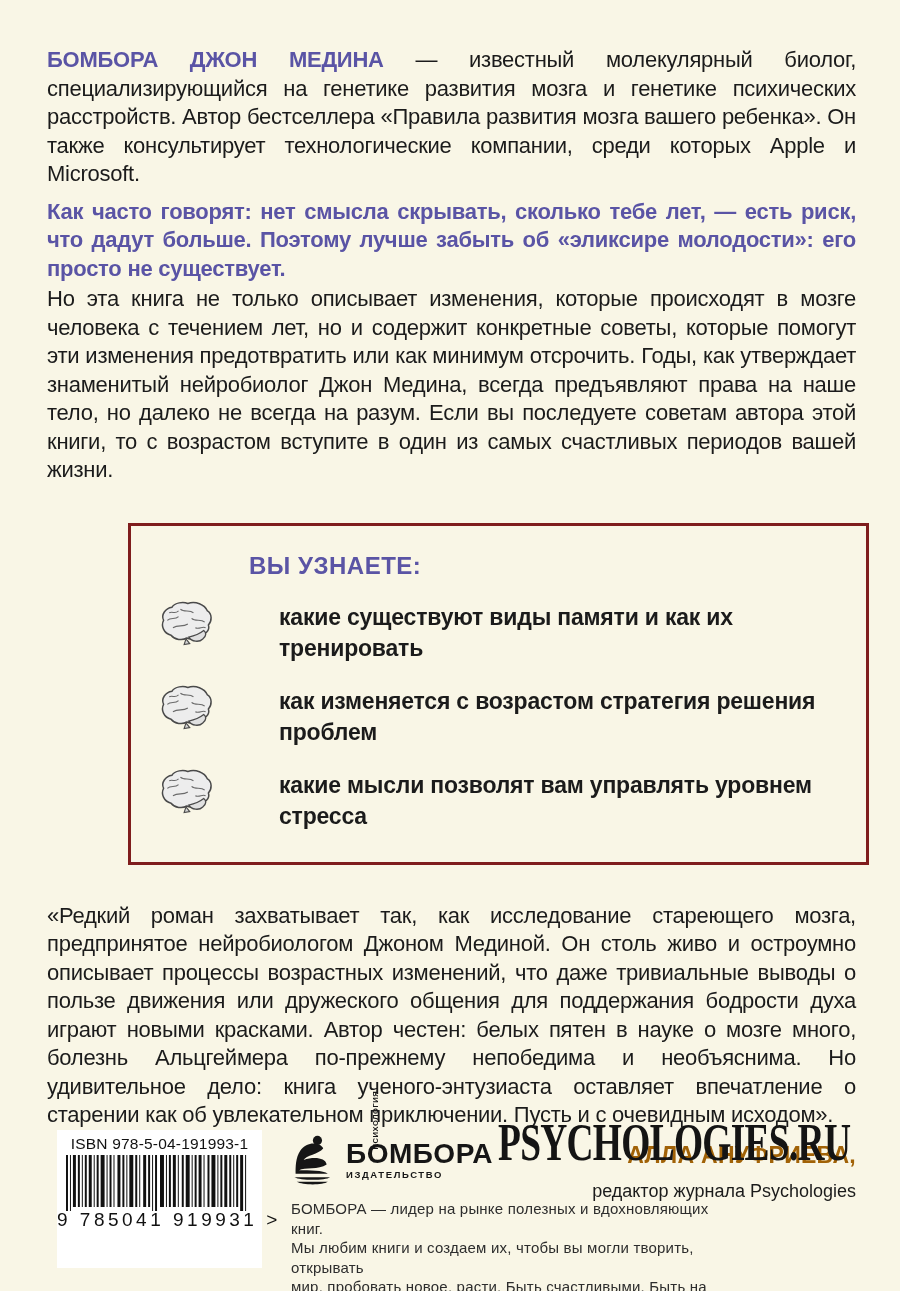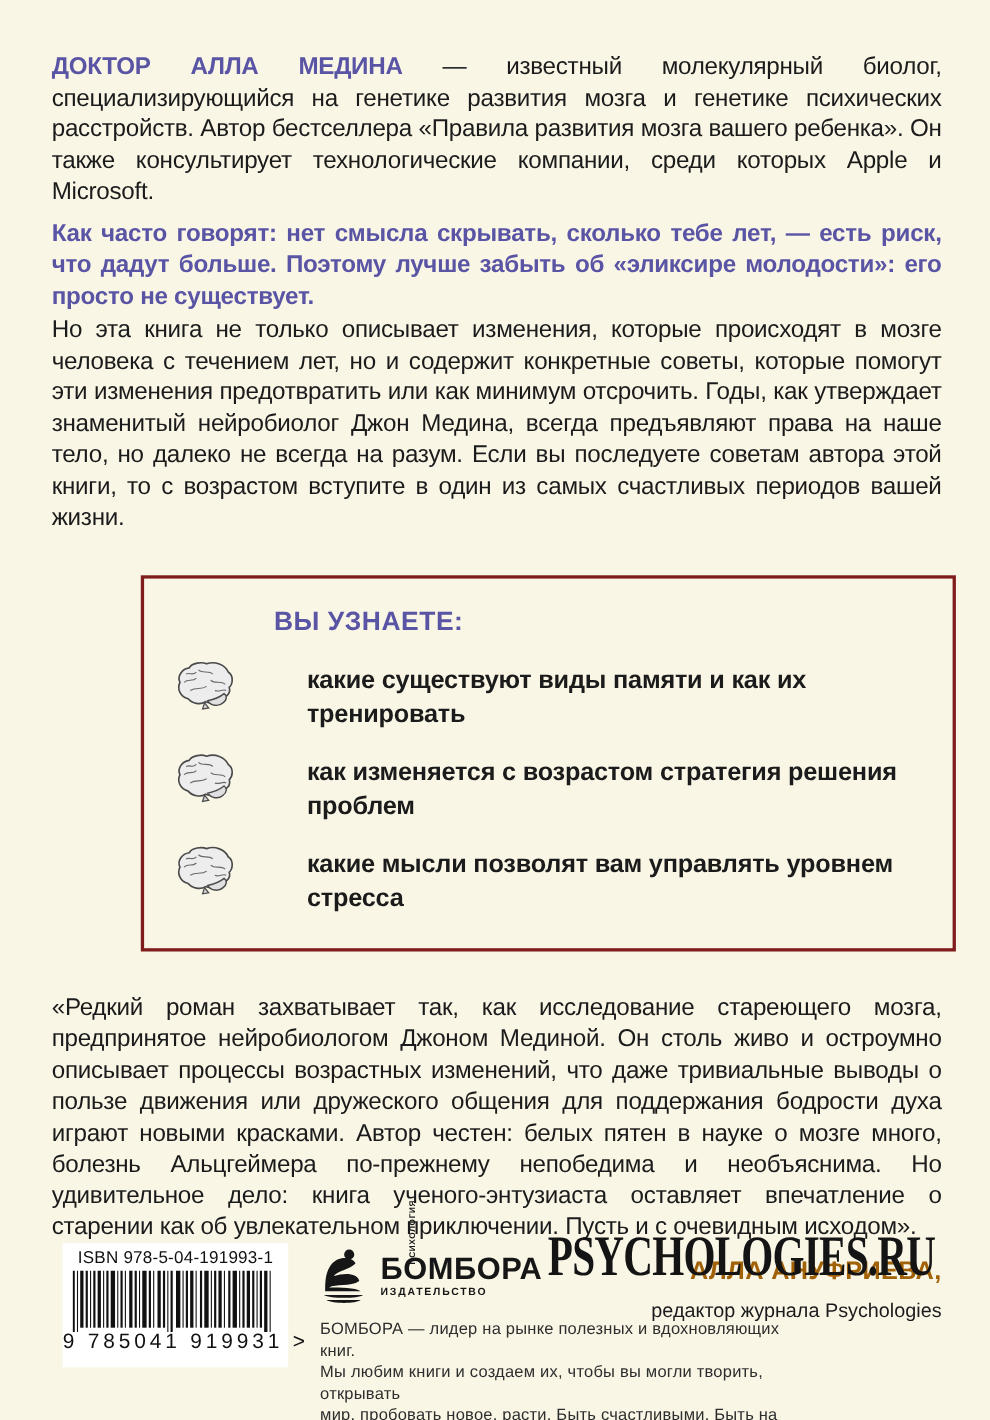--- a/index.html
+++ b/index.html
@@ -79,21 +79,21 @@
   .attribution-role {
     text-align: right;
     font-size: 18px;
     margin-top: 12px;
   }
 
   
   .barcode-box {
     position: absolute;
     left: 57px; top: 1130px;
-    width: 205px; height: 113px;
+    width: 205px; height: 138px;
     background: #ffffff;
     text-align: center;
   }
   .isbn-label {
     font-size: 15.5px;
     padding-top: 5px;
     letter-spacing: 0.2px;
     color: #111;
   }
   .barcode-svg { width: 188px; height: 56px; display: block; margin: 2px auto 0 auto; }
@@ -166,21 +166,21 @@
     transform-origin: right bottom;
     white-space: nowrap;
   }
 </style>
 </head>
 <body>
 
 <div class="page">
   <div class="content">
 
-    <p class="para"><span class="lead-name">ДОКТОР АЛЛА МЕДИНА</span><span> — известный молекулярный биолог, специализирующийся на генетике развития мозга и генетике психических расстройств. Автор бестселлера «Правила развития мозга вашего ребенка». Он также консультирует технологические компании, среди которых Apple и Microsoft.</span></p>
+    <p class="para"><span class="lead-name">БОМБОРА ДЖОН МЕДИНА</span><span> — известный молекулярный биолог, специализирующийся на генетике развития мозга и генетике психических расстройств. Автор бестселлера «Правила развития мозга вашего ребенка». Он также консультирует технологические компании, среди которых Apple и Microsoft.</span></p>
 
     <p class="para highlight">Как часто говорят: нет смысла скрывать, сколько тебе лет, — есть риск, что дадут больше. Поэтому лучше забыть об «эликсире молодости»: его просто не существует.</p>
 
     <p class="para body-para">Но эта книга не только описывает изменения, которые происходят в мозге человека с течением лет, но и содержит конкретные советы, которые помогут эти изменения предотвратить или как минимум отсрочить. Годы, как утверждает знаменитый нейробиолог Джон Медина, всегда предъявляют права на наше тело, но далеко не всегда на разум. Если вы последуете советам автора этой книги, то с возрастом вступите в один из самых счастливых периодов вашей жизни.</p>
 
     <div class="learn-box">
       <div class="learn-title">ВЫ УЗНАЕТЕ:</div>
 
       <div class="learn-item">
         <span class="icon-cell">

